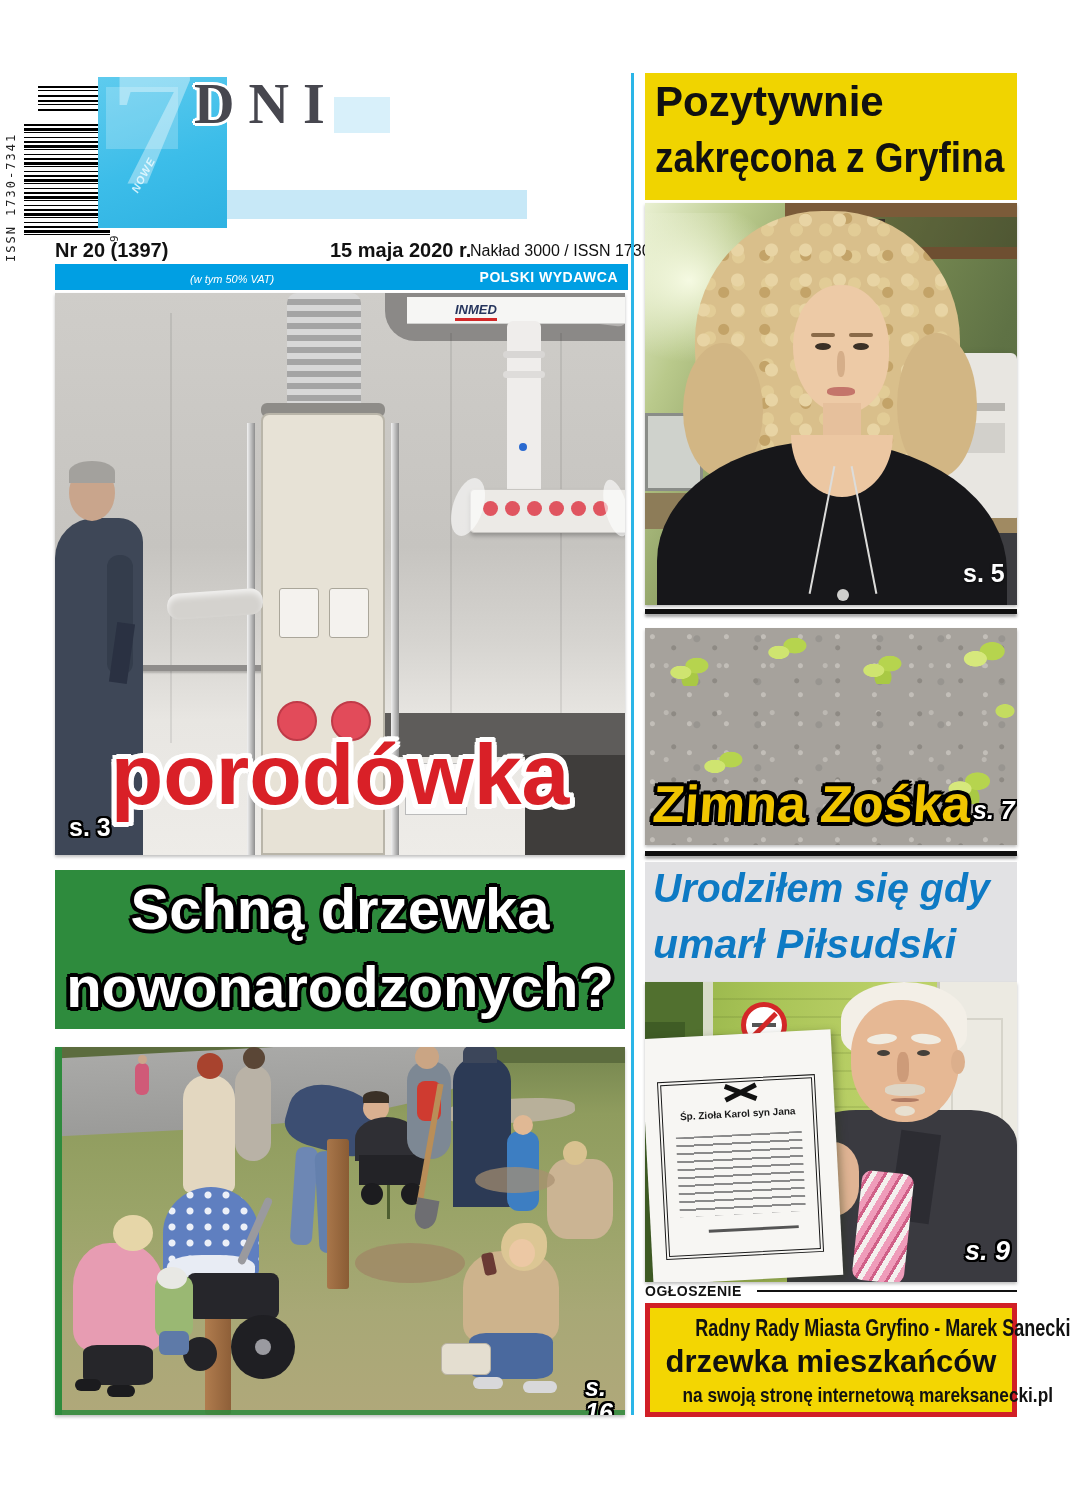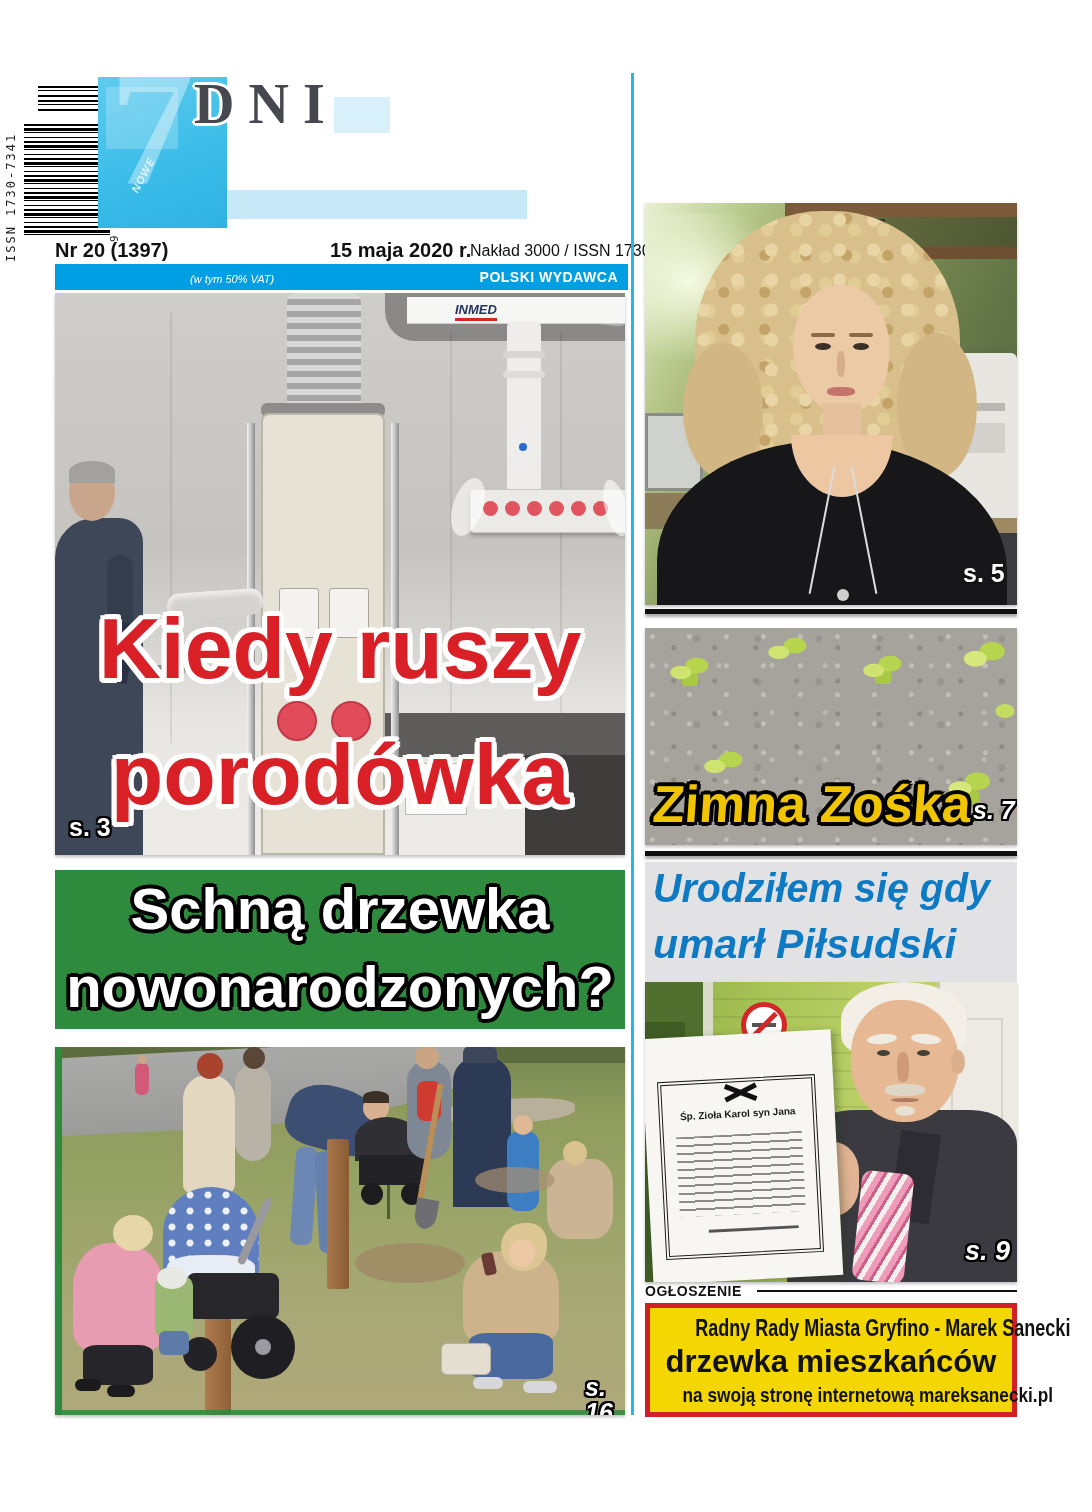--- a/index.html
+++ b/index.html
@@ -103,21 +103,20 @@
     <i class="abs" style="left:428px;top:208px;width:15px;height:15px;background:#e05560;border-radius:50%;"></i>
     <i class="abs" style="left:450px;top:208px;width:15px;height:15px;background:#e05560;border-radius:50%;"></i>
     <i class="abs" style="left:472px;top:208px;width:15px;height:15px;background:#e05560;border-radius:50%;"></i>
     <i class="abs" style="left:494px;top:208px;width:15px;height:15px;background:#e05560;border-radius:50%;"></i>
     <i class="abs" style="left:516px;top:208px;width:15px;height:15px;background:#e05560;border-radius:50%;"></i>
     <i class="abs" style="left:538px;top:208px;width:15px;height:15px;background:#e05560;border-radius:50%;"></i>
     <i class="abs" style="left:398px;top:184px;width:30px;height:60px;background:rgba(255,255,255,.6);border-radius:50%;transform:rotate(18deg);"></i>
     <i class="abs" style="left:550px;top:186px;width:22px;height:58px;background:rgba(255,255,255,.6);border-radius:50%;transform:rotate(-14deg);"></i>
     <i class="abs" style="left:350px;top:470px;width:60px;height:50px;background:rgba(255,255,255,.7);border:1px solid #bbb;"></i>
 
-    <div class="hl out-w" style="left:0;right:0;top:312px;text-align:center;font-size:86px;color:var(--red_headline,#d92027);">Kiedy ruszy</div>
     <div class="hl out-w" style="left:0;right:0;top:438px;text-align:center;font-size:86px;color:var(--red_headline,#d92027);">porodówka</div>
     <span class="pageref out-b2" style="left:14px;top:522px;">s. 3</span>
   </div>
 
   <div class="abs" style="left:55px;top:870px;width:570px;height:159px;background:var(--green_box,#2e8b3d);">
     <div class="hl out-b" style="left:0;right:0;top:10px;text-align:center;font-size:58px;color:#fff;">Schną drzewka</div>
     <div class="hl out-b" style="left:0;right:0;top:88px;text-align:center;font-size:58px;color:#fff;">nowonarodzonych?</div>
   </div>
 
   <div class="photo" style="left:55px;top:1047px;width:570px;height:368px;">
@@ -187,20 +186,24 @@
     <i class="abs" style="left:414px;top:286px;width:84px;height:46px;background:#4a699e;border-radius:20%;"></i>
     <i class="abs" style="left:418px;top:330px;width:30px;height:12px;background:#d8d8da;border-radius:6px;"></i>
     <i class="abs" style="left:468px;top:334px;width:34px;height:12px;background:#d8d8da;border-radius:6px;"></i>
     <i class="abs" style="left:386px;top:296px;width:48px;height:30px;background:#e4ded0;border:1px solid #b9b3a5;border-radius:6px;"></i>
 
     <i class="abs" style="left:0;top:0;width:7px;height:368px;background:var(--green_box,#2e8b3d);"></i>
     <i class="abs" style="left:0;top:363px;width:570px;height:5px;background:var(--green_box,#2e8b3d);opacity:.85;"></i>
     <span class="pageref out-b2" style="left:484px;top:328px;font-style:italic;padding-left:46px;">s. 16</span>
   </div>
 
+  <div class="abs" style="left:645px;top:73px;width:372px;height:127px;background:var(--yellow_box,#f0d400);color:#111;">
+    <div class="hl" style="left:10px;top:8px;font-size:42px;">Pozytywnie</div>
+    <div class="hl" style="left:10px;top:64px;font-size:42px;transform:scaleX(.88);transform-origin:left;">zakręcona z Gryfina</div>
+  </div>
 
   <div class="photo" style="left:645px;top:203px;width:372px;height:402px;">
     <i class="abs" style="left:0;top:0;width:372px;height:402px;
        background:linear-gradient(115deg,#e9f0d2 0%,#b9c98b 18%,#7e9055 45%,#5f7245 75%,#55683f 100%);"></i>
     <i class="abs" style="left:-20px;top:10px;width:160px;height:150px;
        background:radial-gradient(ellipse at 40% 45%,rgba(248,252,230,.95),transparent 70%);"></i>
     <i class="abs" style="left:140px;top:0;width:232px;height:14px;background:#7b5b39;"></i>
     <i class="abs" style="left:140px;top:14px;width:232px;height:30px;background:rgba(40,30,15,.35);"></i>
     <i class="abs" style="left:150px;top:44px;width:222px;height:12px;background:#6e4f31;"></i>
     <i class="abs" style="left:200px;top:16px;width:40px;height:22px;background:#3a3228;"></i>

